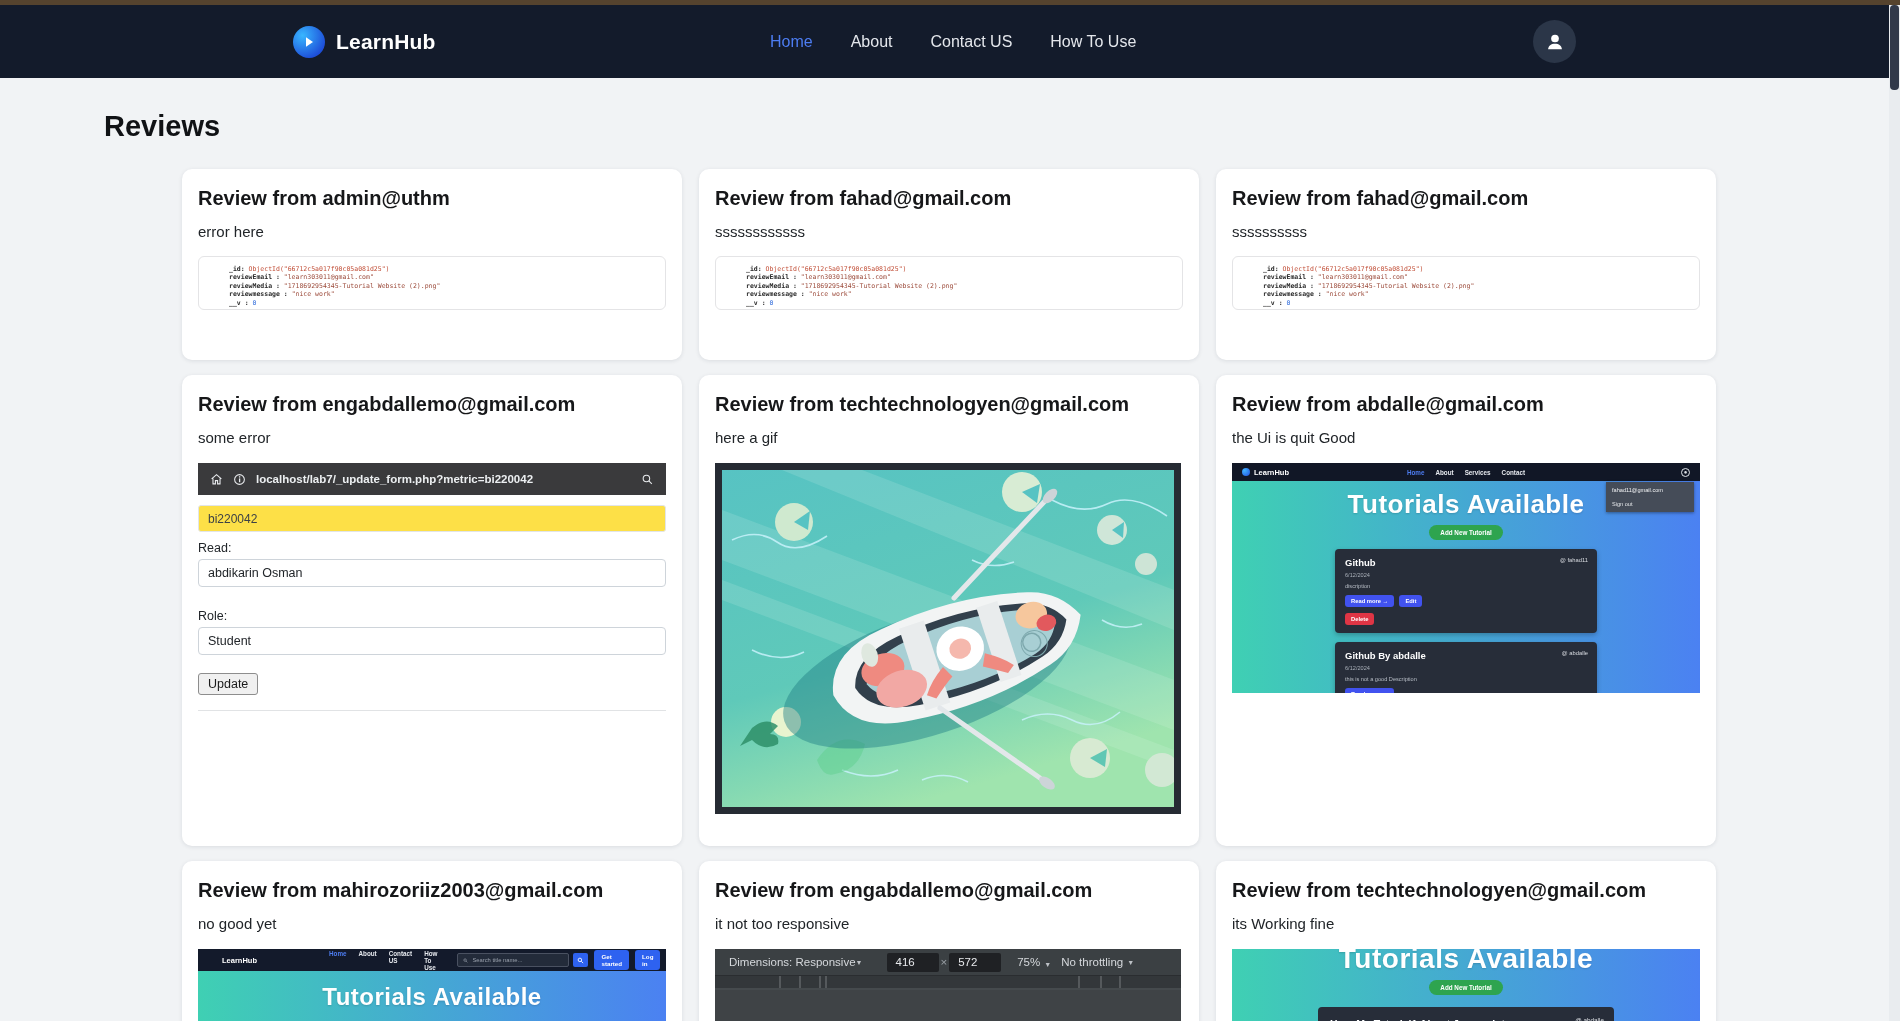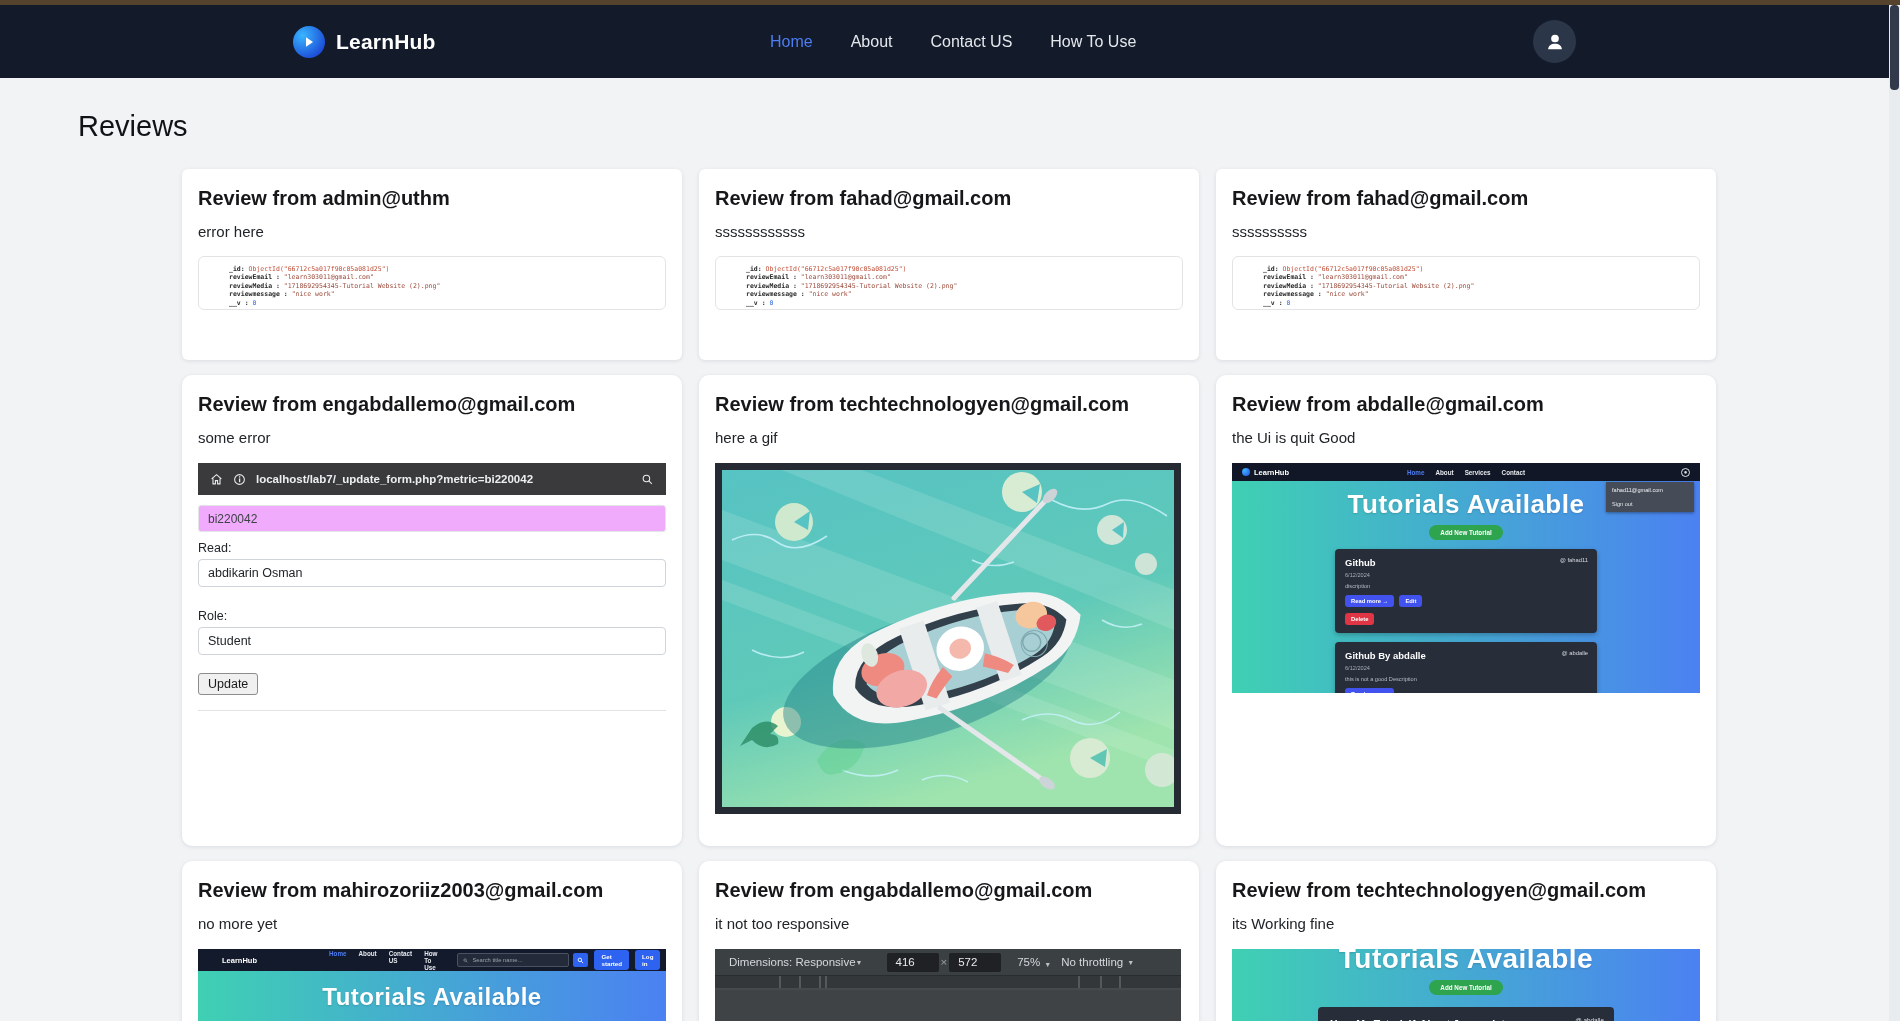--- a/index.html
+++ b/index.html
@@ -13,45 +13,45 @@
     background:radial-gradient(circle at 30% 30%, #38b6ff, #1d4ed8 75%);
     display:flex; align-items:center; justify-content:center; }
   .logo svg { display:block; }
   .brand-name { color:#fff; font-size:21px; font-weight:bold; letter-spacing:.2px; }
   .nav-links { position:absolute; left:770px; top:0; height:73px; display:flex; align-items:center; gap:38px; }
   .nav-link { color:#e4e7ec; font-size:16px; cursor:pointer; }
   .nav-link.active { color:#4d7df2; }
   .avatar-btn { position:absolute; left:1533px; top:15px; width:43px; height:43px; border-radius:50%;
     background:#2b3648; display:flex; align-items:center; justify-content:center; cursor:pointer; }
   
-  .page-title { margin:32px 0 26px 78px; font-size:29px; font-weight:normal; color:#101215; }
+  .page-title { margin:32px 0 26px 104px; font-size:29px; font-weight:bold; color:#101215; }
   .grid { margin-left:182px; width:1536px; }
   .grid-row { display:flex; gap:17px; margin-bottom:15px; }
   .card { background:#fff; width:500px; border-radius:10px; padding:16px;
     box-shadow:0 1px 4px rgba(20,30,50,.10); }
-  .card.h-r1 { height:191px;border-radius:6px; }
+  .card.h-r1 { height:191px; }
   .card.h-r2 { height:471px; }
   .card.h-r3 { height:560px; }
   .card-title { font-size:20px; font-weight:bold; color:#161719; padding-top:2px; }
   .card-msg { font-size:15px; color:#212529; margin-top:13px; }
   
   .mongo-box { margin-top:16px; border:1px solid #e4e4e6; border-radius:6px; height:54px;
     padding:8px 10px 6px 30px; overflow:hidden; background:#fff; }
   .m-line { font-family:"DejaVu Sans Mono","Liberation Mono",monospace; font-size:6.5px; line-height:8.4px;
     white-space:nowrap; }
   .m-key { color:#2b2b2b; font-weight:bold; }
   .m-oid { color:#c25039; }
   .m-str { color:#9c4b3b; }
   .m-num { color:#2f6bdb; }
   
   .shot-form { margin-top:17px; width:468px; }
   .browser-bar { height:32px; background:#3a3a3c; display:flex; align-items:center; padding:0 12px; gap:10px; }
   .browser-bar .url { color:#eceff1; font-size:11.5px; font-weight:bold; flex:1 1 auto; }
   .form-body { padding-top:10px; }
-  .f-readonly { height:27px; background:#f0abfc; border:1px solid #e2e5e8; border-radius:3px;
+  .f-readonly { height:27px; background:#fde047; border:1px solid #e2e5e8; border-radius:3px;
     font-size:12px; color:#3c4146; display:flex; align-items:center; padding-left:9px; }
   .f-label { font-size:12.5px; color:#212529; margin-top:9px; }
   .f-input { height:28px; border:1px solid #ced4da; border-radius:4px; font-size:12.5px; color:#212529;
     display:flex; align-items:center; padding-left:9px; margin-top:4px; background:#fff; }
   .f-input.space { margin-bottom:22px; }
   .f-btn { display:inline-block; margin-top:18px; font-size:12.5px; color:#1b1b1b; background:#f0f0f0;
     border:1px solid #8d8d8d; border-radius:3px; padding:3px 9px; cursor:pointer; }
   .f-hr { border:none; border-top:1px solid #e1e3e5; margin-top:15px; }
   
   .gif-frame { margin-top:17px; width:466px; height:351px; background:#262b33; padding:7px; }
@@ -342,21 +342,21 @@
             </div>
         </div>
       </div>
     </div>
   </div>
 
   <div class="grid-row">
 
     <div class="card h-r3">
       <div class="card-title">Review from mahirozoriiz2003@gmail.com</div>
-      <div class="card-msg">no more yet</div>
+      <div class="card-msg">no good yet</div>
       <div class="shot-site shot-site3">
         <div class="mini-nav2">
           <span class="mini-dot"></span>
           <span class="mini-brand">LearnHub</span>
           <span class="mini-links2">
             <span class="mini-link active">Home</span>
             <span class="mini-link">About</span>
             <span class="mini-link">Contact US</span>
             <span class="mini-link">How To Use</span>
           </span>

